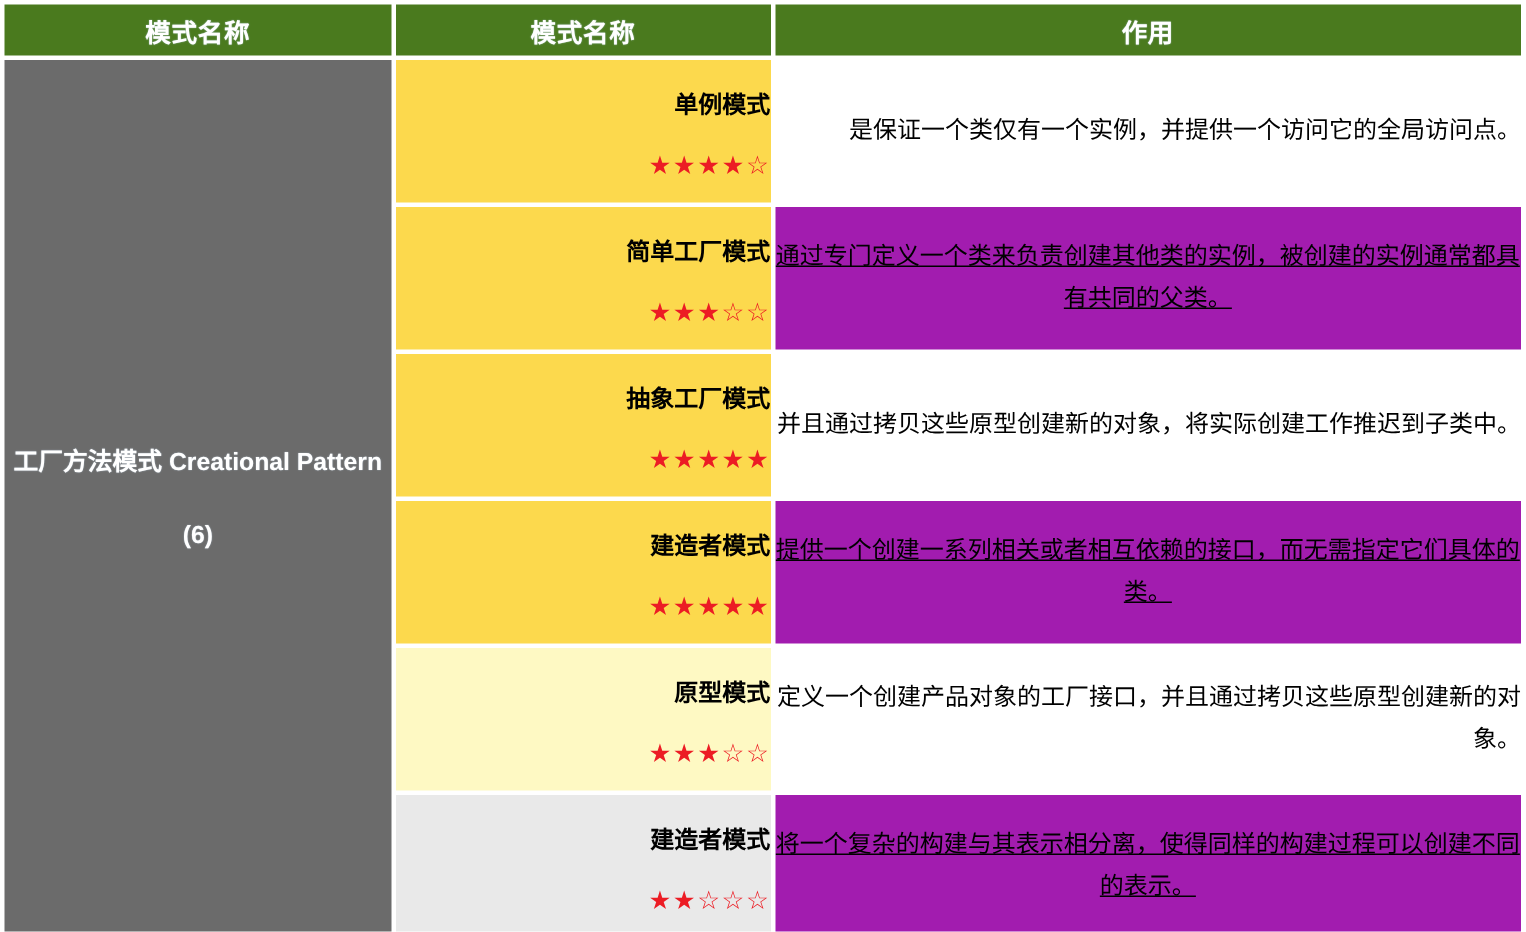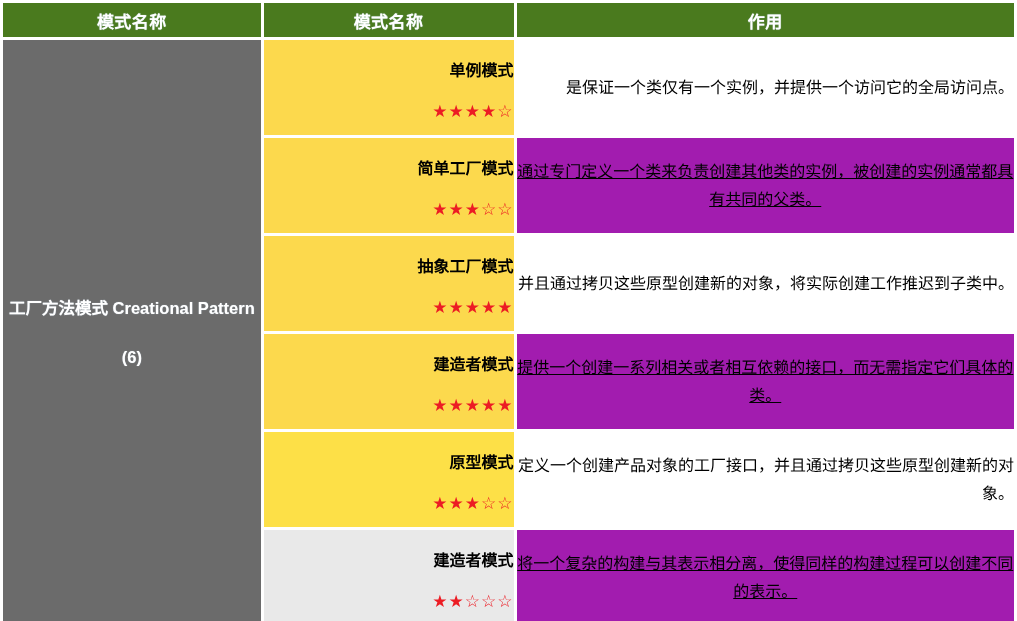--- a/index.html
+++ b/index.html
@@ -64,21 +64,21 @@
   
   .cell-pattern {
     text-align: right;
     font-size: 16px;
     color: #000000;
     height: 95px;
     line-height: 1.2;
     font-weight: bold;
   }
   .cell-pattern.tone-yellow { background: #fcd94d; }
-  .cell-pattern.tone-white  { background: #fde047; }
+  .cell-pattern.tone-white  { background: #fef9c3; }
   .cell-pattern.tone-gray   { background: #e9e9e9; }
 
   .pattern-name {
     display: block;
     padding-top: 6px;
   }
   .pattern-stars {
     display: block;
     margin-top: 22px;
     color: #ec1c24;

